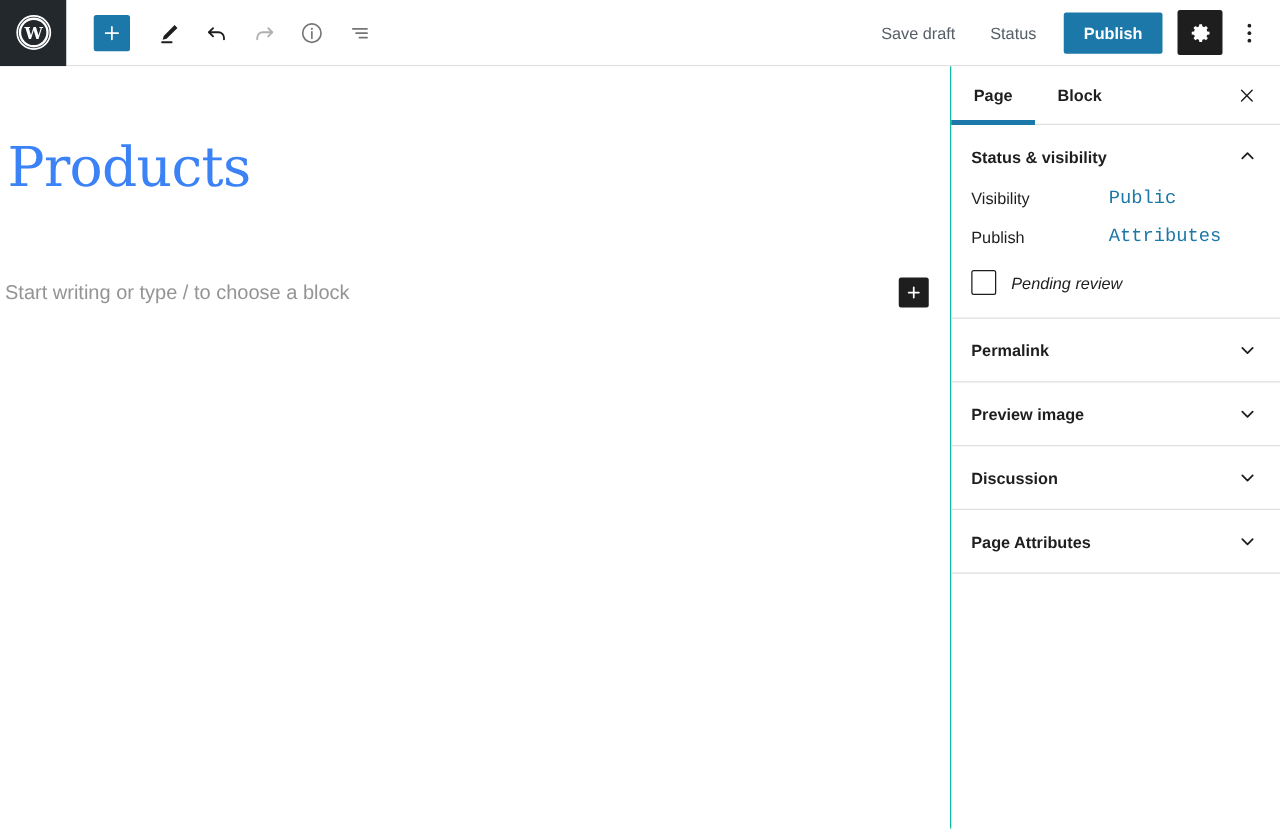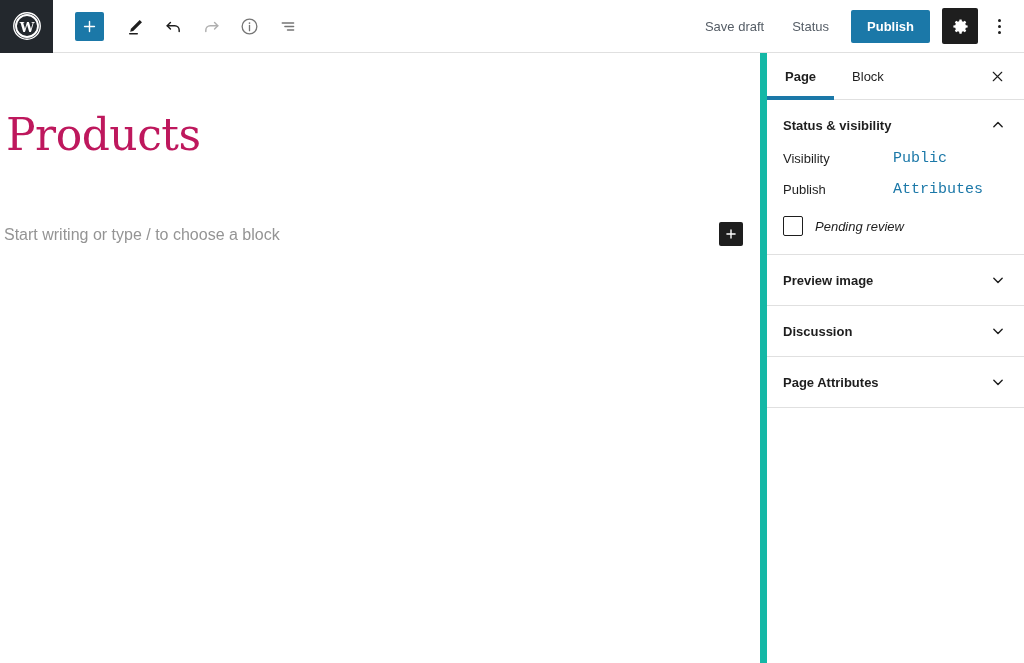--- a/index.html
+++ b/index.html
@@ -61,48 +61,48 @@
   }
   .dots-btn i { width:3px; height:3px; background:#1e1e1e; border-radius:50%; display:block; }
 
   
   .canvas {
     position:absolute; top:53px; left:0; width:760px; height:610px; background:#fff;
   }
   .post-title {
     position:absolute; left:6px; top:58px;
     font-family:"DejaVu Serif", serif;
-    font-size:44px; font-weight:400; color:#be185d; letter-spacing:-0.5px;
+    font-size:44px; font-weight:400; color:#3b82f6; letter-spacing:-0.5px;
     line-height:1.1;
   }
   .block-placeholder {
     position:absolute; left:4px; top:173px;
     font-size:16px; color:#949494;
     font-family:"Liberation Sans", sans-serif;
   }
   .inline-inserter {
     position:absolute; left:719px; top:169px;
     width:24px; height:24px; background:#1e1e1e;
     display:flex; align-items:center; justify-content:center; cursor:pointer;
     border:none; border-radius:2px;
   }
 
   
   .sidebar {
     position:absolute; top:53px; right:0; width:264px; height:610px;
-    background:#fff; border-left:7px solid #14b8a6;
+    background:#fff; border-left:1px solid #14b8a6;
   }
   .sb-tabs {
     display:flex; align-items:center; height:47px;
     border-bottom:1px solid #e0e0e0; position:relative; padding-left:0;
   }
   .sb-tab {
     background:none; border:none; cursor:pointer;
     font-family:"Liberation Sans", sans-serif; font-size:13px; color:#1e1e1e;
-    padding:0 18px; height:46px; font-weight:400; position:relative;
+    padding:0 18px; height:46px; font-weight:700; position:relative;
   }
   .sb-tab.active { font-weight:600; }
   .sb-tab.active::after {
     content:""; position:absolute; left:0; right:0; bottom:-1px; height:4px; background:#1b78a8;
   }
   .sb-close {
     margin-left:auto; margin-right:12px; width:30px; height:30px;
     background:none; border:none; cursor:pointer;
     display:flex; align-items:center; justify-content:center;
   }
@@ -249,20 +249,28 @@
           <span class="row-label">Publish</span>
           <button class="row-value">Attributes</button>
         </div>
         <div class="checkrow">
           <span class="checkbox"></span>
           <span class="check-label">Pending review</span>
         </div>
       </div>
     </div>
 
+    <div class="panel">
+      <div class="panel-header">
+        <span class="panel-title">Permalink</span>
+        <svg class="chev" width="20" height="20" viewBox="0 0 24 24">
+          <path d="M7 10l5 5 5-5" fill="none" stroke="#1e1e1e" stroke-width="1.7" stroke-linecap="round" stroke-linejoin="round"></path>
+        </svg>
+      </div>
+    </div>
 
     <div class="panel">
       <div class="panel-header">
         <span class="panel-title">Preview image</span>
         <svg class="chev" width="20" height="20" viewBox="0 0 24 24">
           <path d="M7 10l5 5 5-5" fill="none" stroke="#1e1e1e" stroke-width="1.7" stroke-linecap="round" stroke-linejoin="round"></path>
         </svg>
       </div>
     </div>
 

